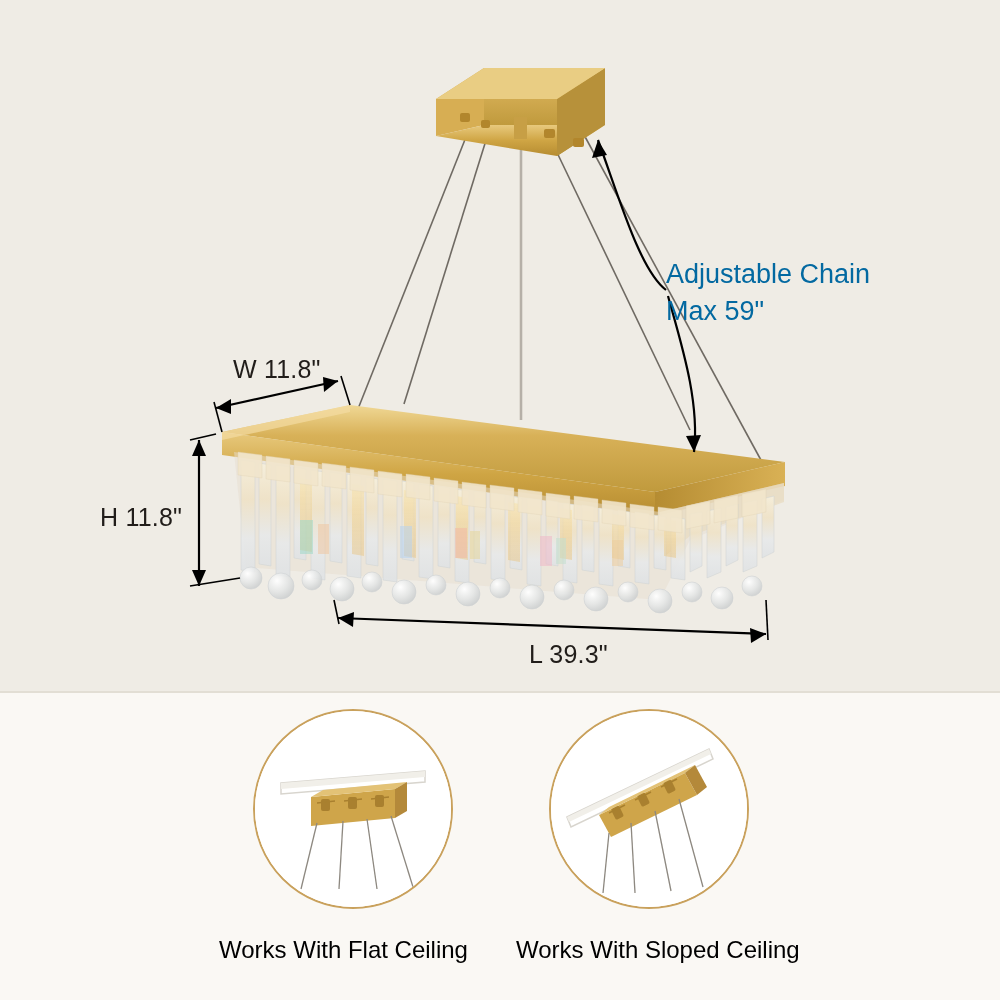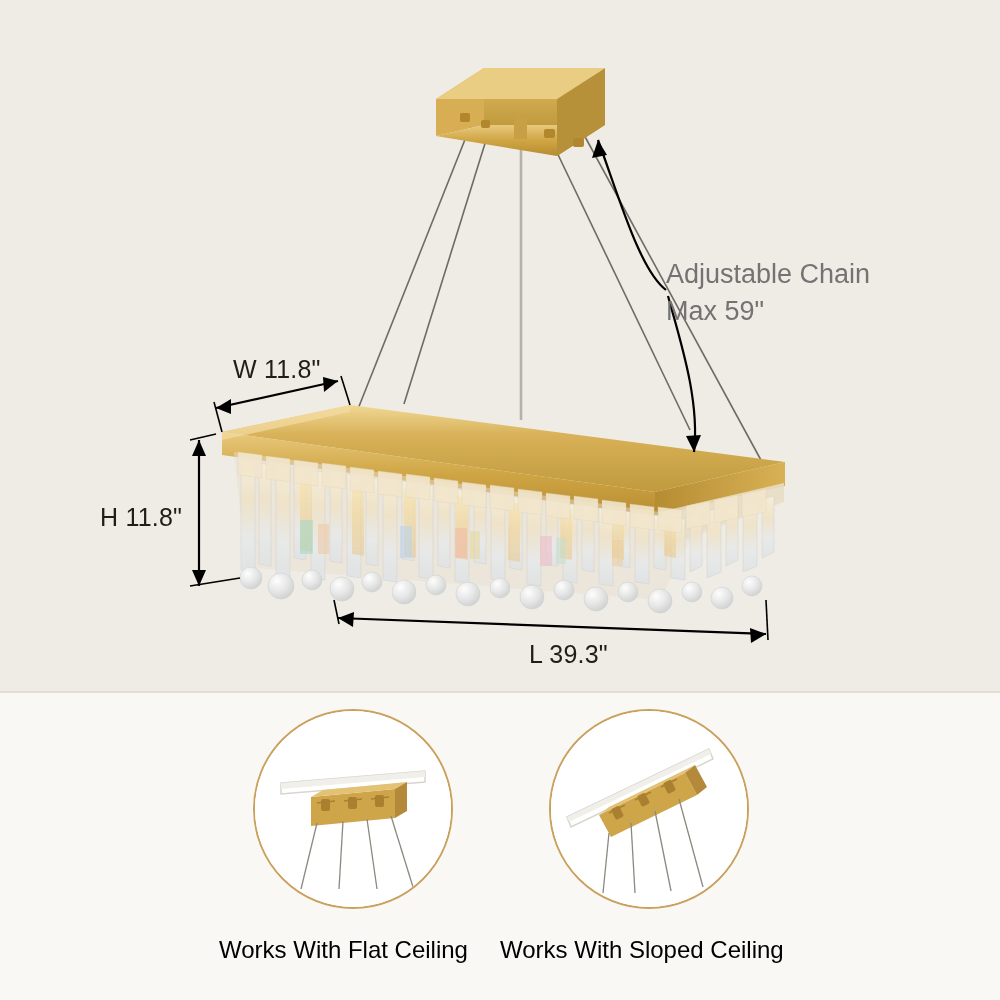--- a/index.html
+++ b/index.html
@@ -47,21 +47,21 @@
     color: #211d1a;
     font-size: 25px;
     letter-spacing: 0.2px;
     white-space: nowrap;
   }
 
   .chain-label {
     position: absolute;
     left: 666px;
     top: 256px;
-    color: #737373;
+    color: #0369a1;
     font-size: 27px;
     line-height: 37px;
     white-space: nowrap;
   }
 
   
   svg.overlay {
     position: absolute;
     left: 0; top: 0;
     width: 1000px;
@@ -85,21 +85,21 @@
     left: 549px; top: 709px;
     width: 196px; height: 196px;
   }
   .caption {
     position: absolute;
     font-size: 24px;
     color: #000000;
     white-space: nowrap;
   }
   #caption-left { left: 219px; top: 936px; }
-  #caption-right { left: 500px; top: 936px; text-align: center; }
+  #caption-right { left: 516px; top: 936px; text-align: center; }
 </style>
 </head>
 <body>
 
 <div class="page">
 
   <div class="top-panel"></div>
   <div class="bottom-panel"></div>
   <div class="panel-divider"></div>
 

